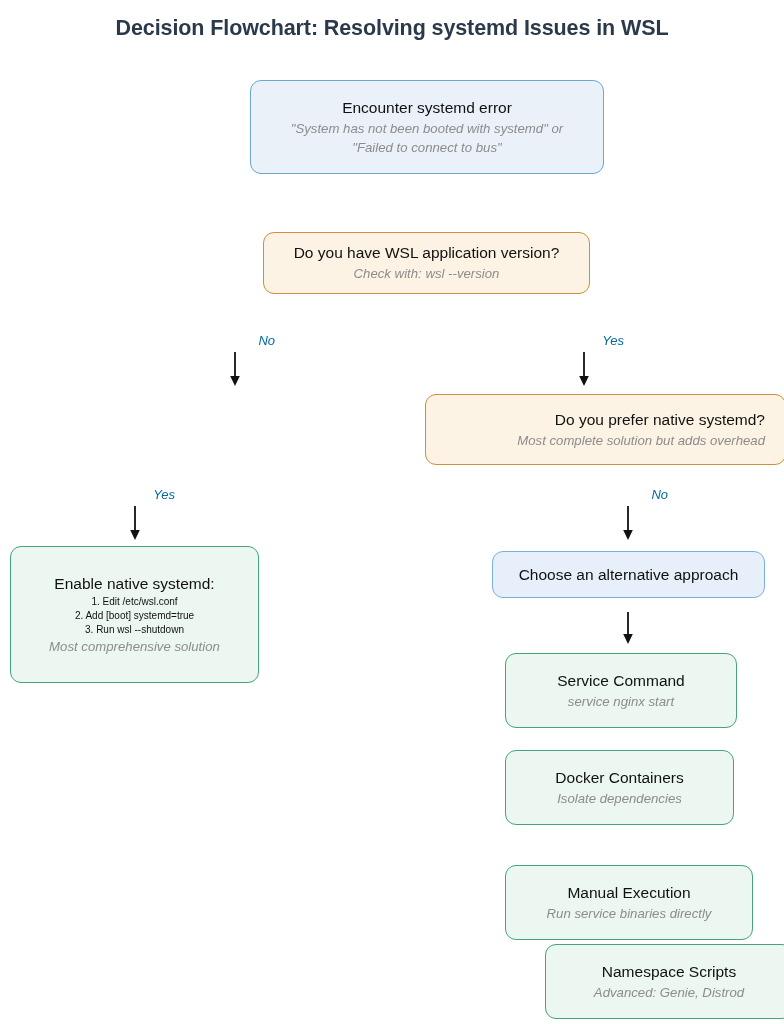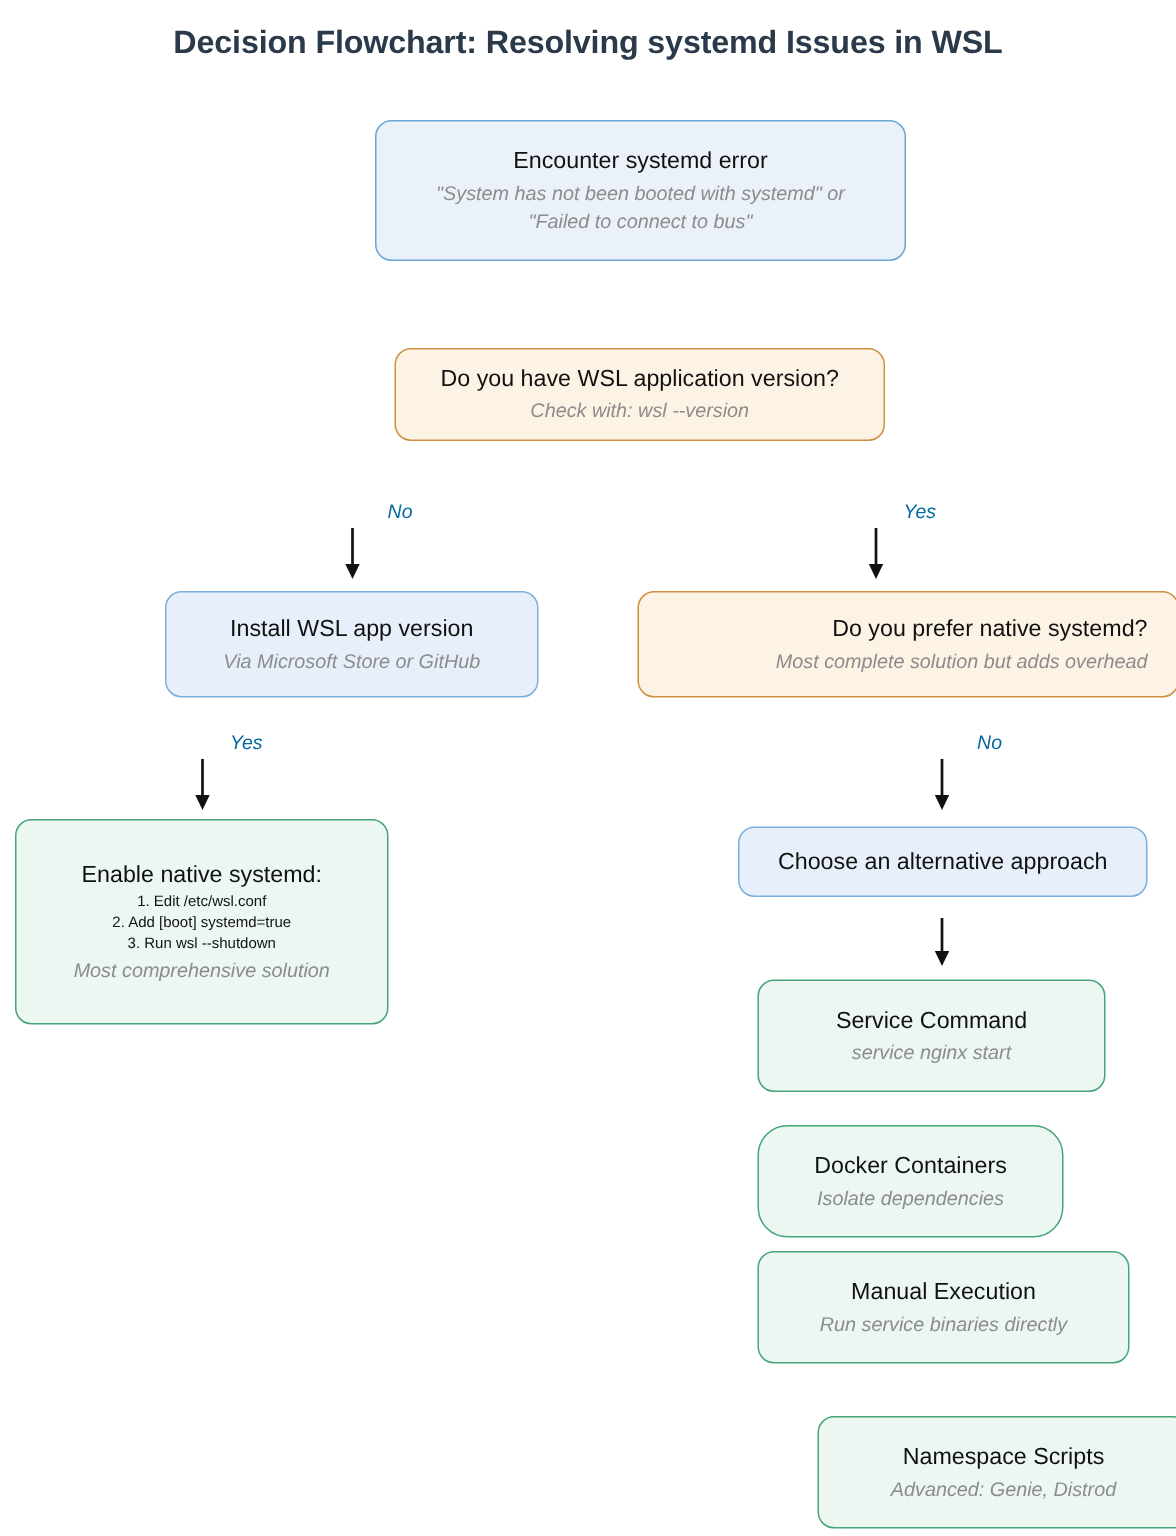--- a/index.html
+++ b/index.html
@@ -133,24 +133,20 @@
 
   <div class="edge-label" style="left:544px; top:333px; width:80px;">Yes</div>
 
   <div class="arrow" style="left:574px; top:352px;">
     <svg width="20" height="36" viewBox="0 0 20 36">
       <line x1="10" y1="0" x2="10" y2="26" stroke="#111111" stroke-width="1.8"></line>
       <polygon points="10,34 5.2,24 14.8,24" fill="#111111"></polygon>
     </svg>
   </div>
 
-  <div class="node n-blue2" style="left:110px; top:394px; width:249px; height:71px;">
-    <div class="line-main">Install WSL app version</div>
-    <div class="line-sub">Via Microsoft Store or GitHub</div>
-  </div>
 
   <div class="node n-orange" style="left:425px; top:394px; width:361px; height:71px;align-items:flex-end;">
     <div class="line-main">Do you prefer native systemd?</div>
     <div class="line-sub">Most complete solution but adds overhead</div>
   </div>
 
   <div class="edge-label" style="left:95px; top:487px; width:80px;">Yes</div>
   <div class="arrow" style="left:125px; top:506px;">
     <svg width="20" height="36" viewBox="0 0 20 36">
       <line x1="10" y1="0" x2="10" y2="26" stroke="#111111" stroke-width="1.8"></line>
@@ -183,26 +179,26 @@
       <line x1="10" y1="0" x2="10" y2="24" stroke="#111111" stroke-width="1.8"></line>
       <polygon points="10,32 5.2,22 14.8,22" fill="#111111"></polygon>
     </svg>
   </div>
 
   <div class="node n-green" style="left:505px; top:653px; width:232px; height:75px;">
     <div class="line-main">Service Command</div>
     <div class="line-sub">service nginx start</div>
   </div>
 
-  <div class="node n-green" style="left:505px; top:750px; width:204px; height:75px;border-radius:20px;">
+  <div class="node n-green" style="left:505px; top:750px; width:229px; height:75px;">
     <div class="line-main">Docker Containers</div>
     <div class="line-sub">Isolate dependencies</div>
   </div>
 
-  <div class="node n-green" style="left:505px; top:834px; width:248px; height:75px;">
+  <div class="node n-green" style="left:505px; top:865px; width:248px; height:75px;">
     <div class="line-main">Manual Execution</div>
     <div class="line-sub">Run service binaries directly</div>
   </div>
 
   <div class="node n-green" style="left:505px; top:944px; width:248px; height:75px;margin-left:40px;">
     <div class="line-main">Namespace Scripts</div>
     <div class="line-sub">Advanced: Genie, Distrod</div>
   </div>
 
 </div>

